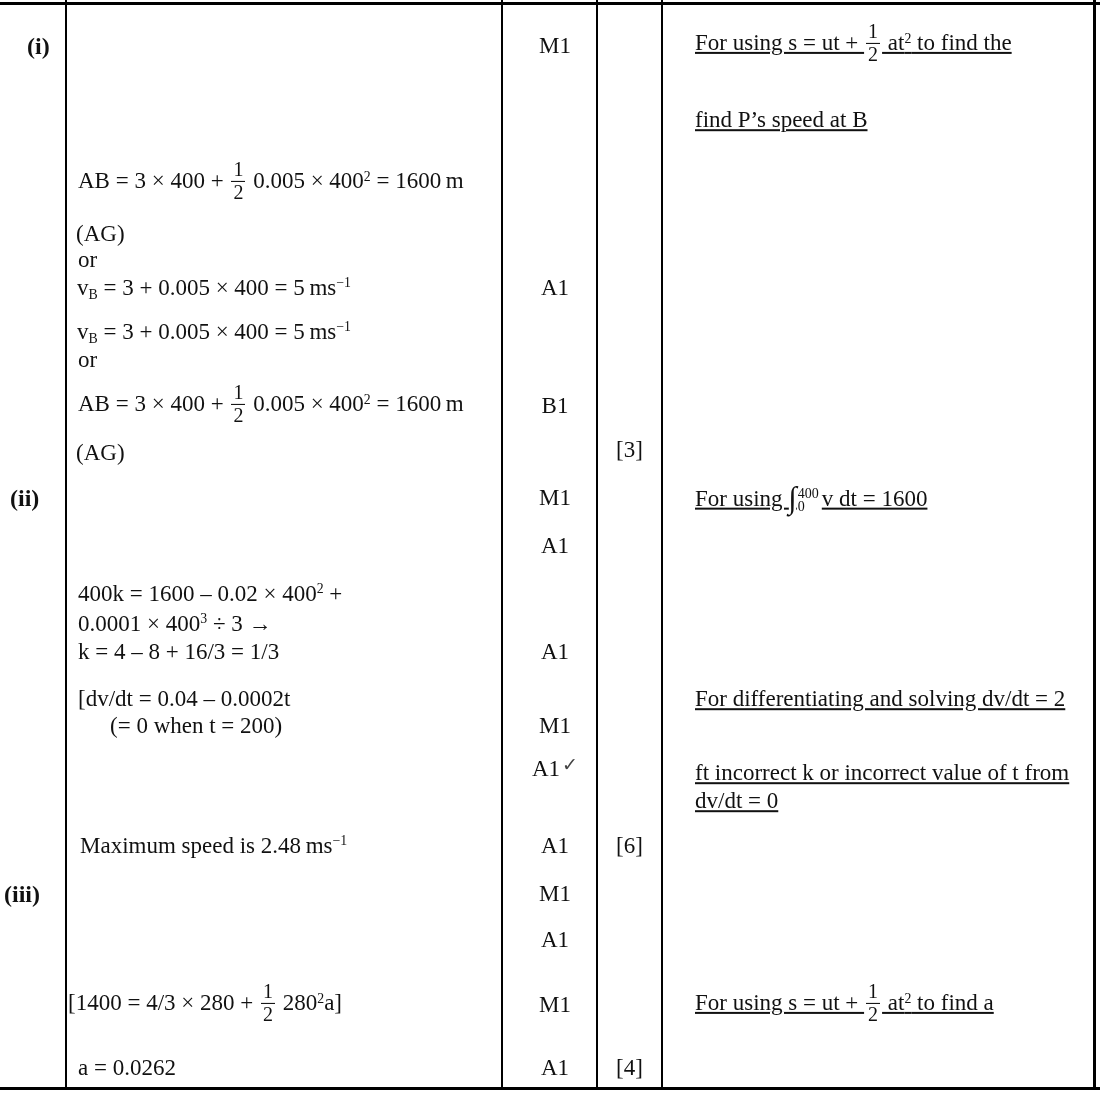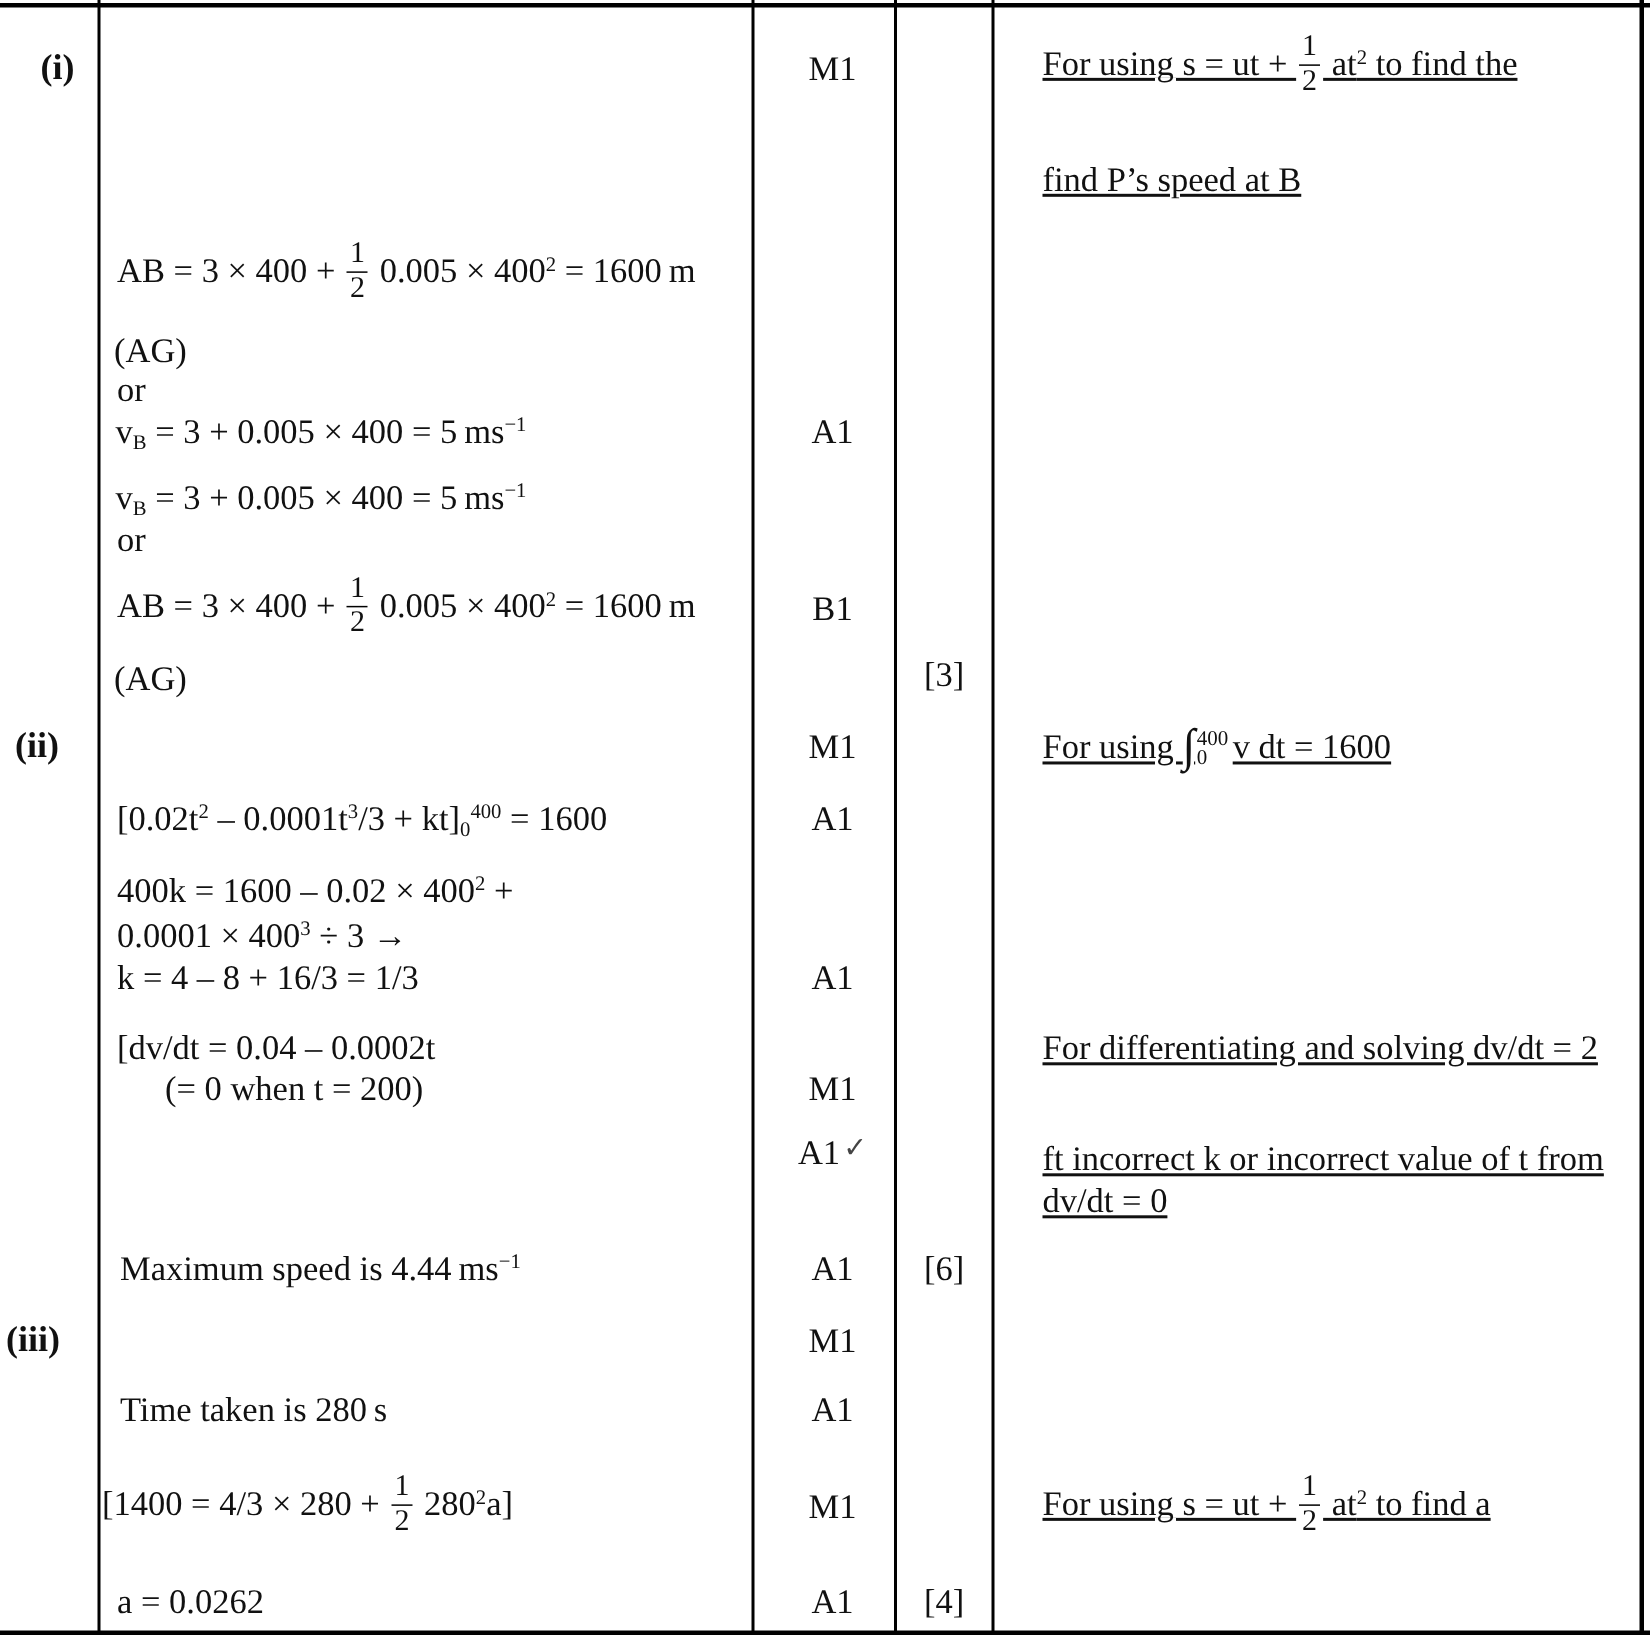--- a/index.html
+++ b/index.html
@@ -60,28 +60,26 @@
   <div class="line partlabel" style="left:4px;top:894px">(iii)</div>
 
   <div class="line" style="left:78px;top:183px"><span>AB = 3 × 400 + </span><span class="frac"><span class="num">1</span><span class="den">2</span></span><span> 0.005 × 400</span><sup>2</sup><span> = 1600 m</span></div>
   <div class="line" style="left:76px;top:234px"><span>(AG)</span></div>
   <div class="line" style="left:78px;top:260px"><span>or</span></div>
   <div class="line" style="left:77px;top:288px"><span>v</span><sub>B</sub><span> = 3 + 0.005 × 400 = 5 ms</span><sup>−1</sup></div>
   <div class="line" style="left:77px;top:332px"><span>v</span><sub>B</sub><span> = 3 + 0.005 × 400 = 5 ms</span><sup>−1</sup></div>
   <div class="line" style="left:78px;top:360px"><span>or</span></div>
   <div class="line" style="left:78px;top:406px"><span>AB = 3 × 400 + </span><span class="frac"><span class="num">1</span><span class="den">2</span></span><span> 0.005 × 400</span><sup>2</sup><span> = 1600 m</span></div>
   <div class="line" style="left:76px;top:453px"><span>(AG)</span></div>
-  <div class="line" style="left:78px;top:546px"><span>[0.02t</span><sup>2</sup><span> – 0.0001t</span><sup>3</sup><span>/3 + kt]</span><sub>0</sub><sup>400</sup><span> = 1600</span></div>
   <div class="line" style="left:78px;top:594px"><span>400k = 1600 – 0.02 × 400</span><sup>2</sup><span> +</span></div>
   <div class="line" style="left:78px;top:624px"><span>0.0001 × 400</span><sup>3</sup><span> ÷ 3 →</span></div>
   <div class="line" style="left:78px;top:652px"><span>k = 4 – 8 + 16/3 = 1/3</span></div>
   <div class="line" style="left:78px;top:699px"><span>[dv/dt = 0.04 – 0.0002t</span></div>
   <div class="line" style="left:110px;top:726px"><span>(= 0 when t = 200)</span></div>
-  <div class="line" style="left:80px;top:846px"><span>Maximum speed is 4.44 ms</span><sup>−1</sup></div>
-  <div class="line" style="left:80px;top:940px"><span>Time taken is 280 s</span></div>
+  <div class="line" style="left:80px;top:846px"><span>Maximum speed is 2.48 ms</span><sup>−1</sup></div>
   <div class="line" style="left:68px;top:1005px"><span>[1400 = 4/3 × 280 + </span><span class="frac"><span class="num">1</span><span class="den">2</span></span><span> 280</span><sup>2</sup><span>a]</span></div>
   <div class="line" style="left:78px;top:1068px"><span>a = 0.0262</span></div>
 
   <div class="line mark" style="top:46px">M1</div>
   <div class="line mark" style="top:288px">A1</div>
   <div class="line mark" style="top:406px">B1</div>
   <div class="line mark" style="top:498px">M1</div>
   <div class="line mark" style="top:546px">A1</div>
   <div class="line mark" style="top:652px">A1</div>
   <div class="line mark" style="top:726px">M1</div>

